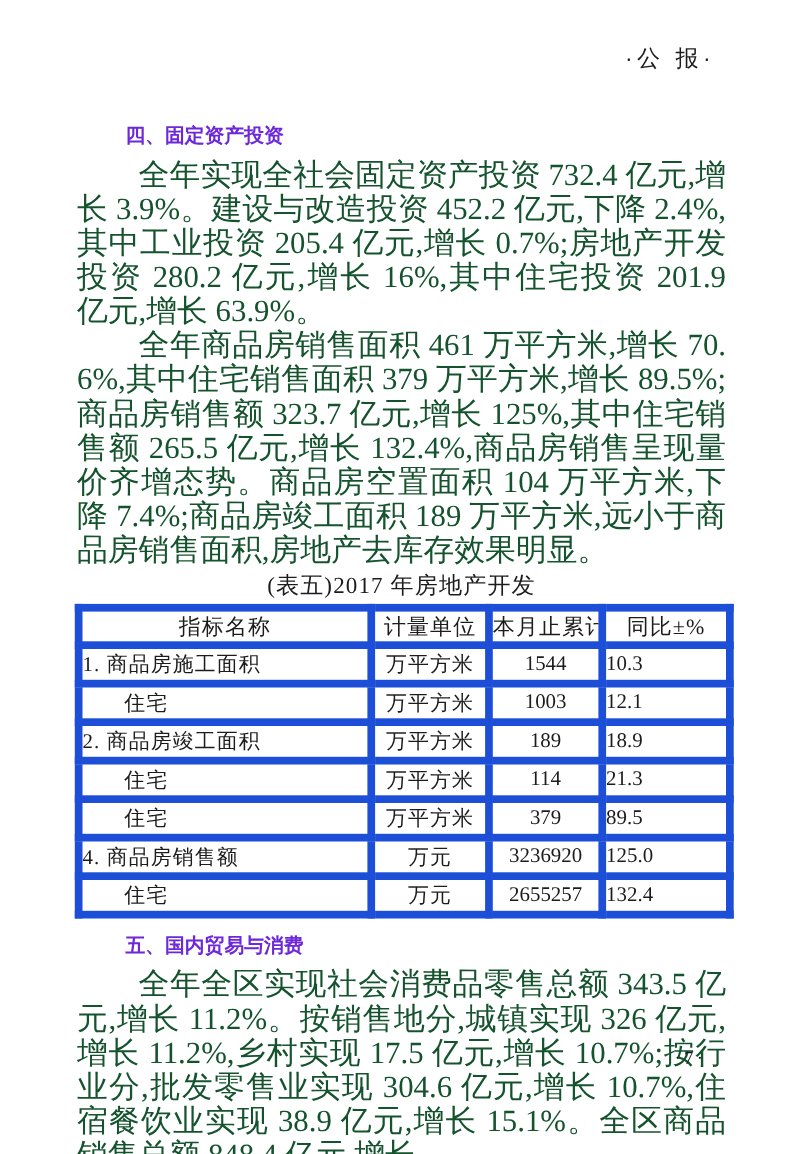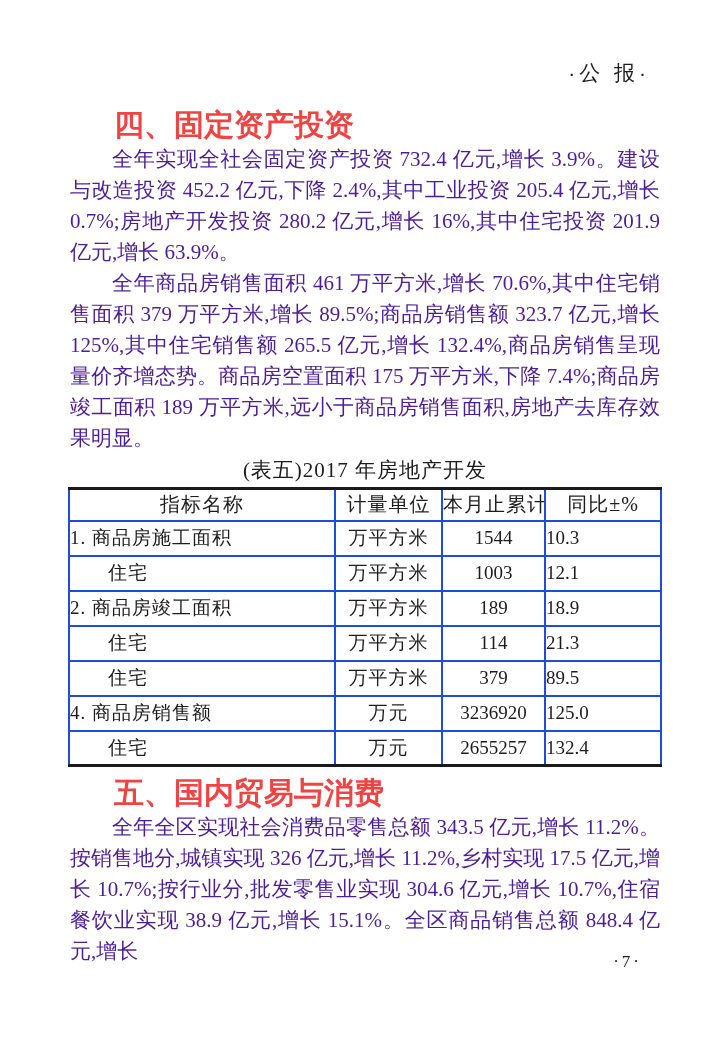--- a/index.html
+++ b/index.html
@@ -11,69 +11,69 @@
   }
   .page {
     position: relative;
     width: 716px;
     height: 1049px;
     background: #ffffff;
     overflow: hidden;
   }
   .running-head {
     position: absolute;
-    top: 59px;
+    top: 39px;
     right: 66px;
     font-family: "Liberation Sans", sans-serif;
     font-size: 21px;
     letter-spacing: 4px;
     color: #1c1c1c;
     white-space: pre;
   }
   .content {
     position: absolute;
     left: 70px;
     top: 110px;
     width: 590px;
   }
   .sec-heading {
-    font-family: Liberation Sans, sans-serif;
+    font-family: Liberation Mono, monospace;
     font-weight: bold;
-    font-size: 30px;
+    font-size: 18px;
     line-height: 30px;
     margin: 0 0 4px 44px;
-    color: #ef4444;
+    color: #6d28d9;
   }
   .body-para {
-    font-size: 21px;
+    font-size: 28px;
     line-height: 31px;
     text-align: justify;
     text-indent: 2em;
     margin: 0;
     word-break: break-all;
-    color: #4c1d95;
+    color: #14532d;
   }
   .table-title {
     text-align: center;
     font-size: 21px;
     line-height: 28px;
     margin: 2px 0 3px 0;
     letter-spacing: 1px;
   }
   table.stat-table {
     width: 592px;
     margin-left: -2px;
     border-collapse: collapse;
     border-top: 3px solid #1a1a1a;
     border-bottom: 3px solid #1a1a1a;
     table-layout: fixed;
   }
   table.stat-table th,
   table.stat-table td {
-    border: 2px solid #1d4ed8;
+    border: 7px solid #1d4ed8;
     font-weight: normal;
     padding: 0;
     overflow: hidden;
     white-space: nowrap;
   }
   table.stat-table th {
     height: 32px;
     font-size: 20px;
     text-align: center;
     letter-spacing: 1px;
@@ -107,21 +107,21 @@
 <div class="page">
 
   <div class="running-head">·公 报·</div>
 
   <div class="content">
 
     <h2 class="sec-heading">四、固定资产投资</h2>
 
     <p class="body-para">全年实现全社会固定资产投资 732.4 亿元,增长 3.9%。建设与改造投资 452.2 亿元,下降 2.4%,其中工业投资 205.4 亿元,增长 0.7%;房地产开发投资 280.2 亿元,增长 16%,其中住宅投资 201.9 亿元,增长 63.9%。</p>
 
-    <p class="body-para">全年商品房销售面积 461 万平方米,增长 70.6%,其中住宅销售面积 379 万平方米,增长 89.5%;商品房销售额 323.7 亿元,增长 125%,其中住宅销售额 265.5 亿元,增长 132.4%,商品房销售呈现量价齐增态势。商品房空置面积 175 万平方米,下降 7.4%;商品房竣工面积 189 万平方米,远小于商品房销售面积,房地产去库存效果明显。</p>
+    <p class="body-para">全年商品房销售面积 461 万平方米,增长 70.6%,其中住宅销售面积 379 万平方米,增长 89.5%;商品房销售额 323.7 亿元,增长 125%,其中住宅销售额 265.5 亿元,增长 132.4%,商品房销售呈现量价齐增态势。商品房空置面积 104 万平方米,下降 7.4%;商品房竣工面积 189 万平方米,远小于商品房销售面积,房地产去库存效果明显。</p>
 
     <div class="table-title">(表五)2017 年房地产开发</div>
 
     <table class="stat-table">
       <colgroup>
         <col class="w0">
           <col class="w1">
           <col class="w2">
           <col class="w3">
       </colgroup>

